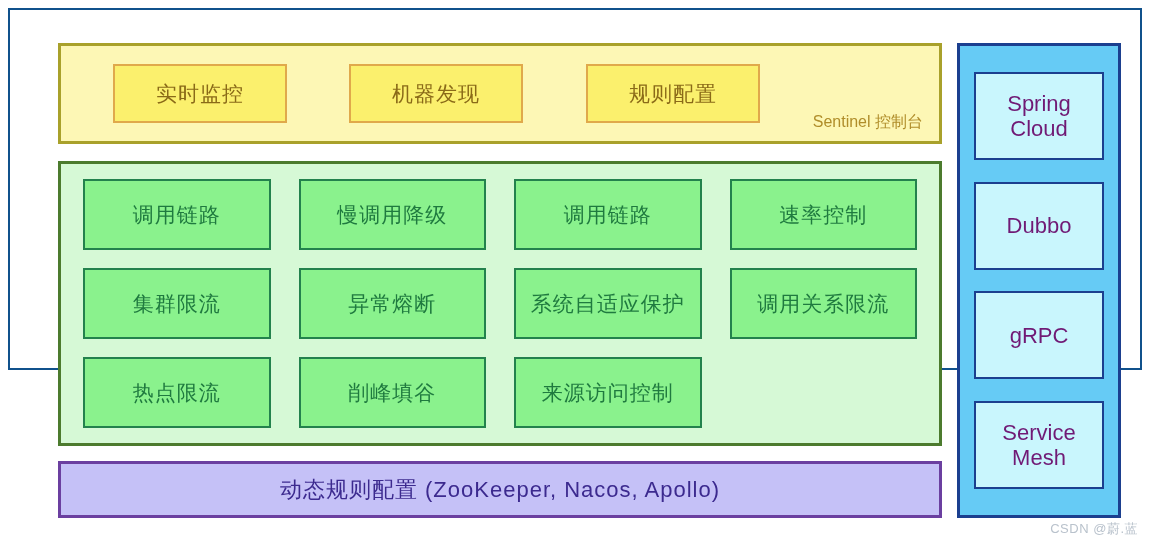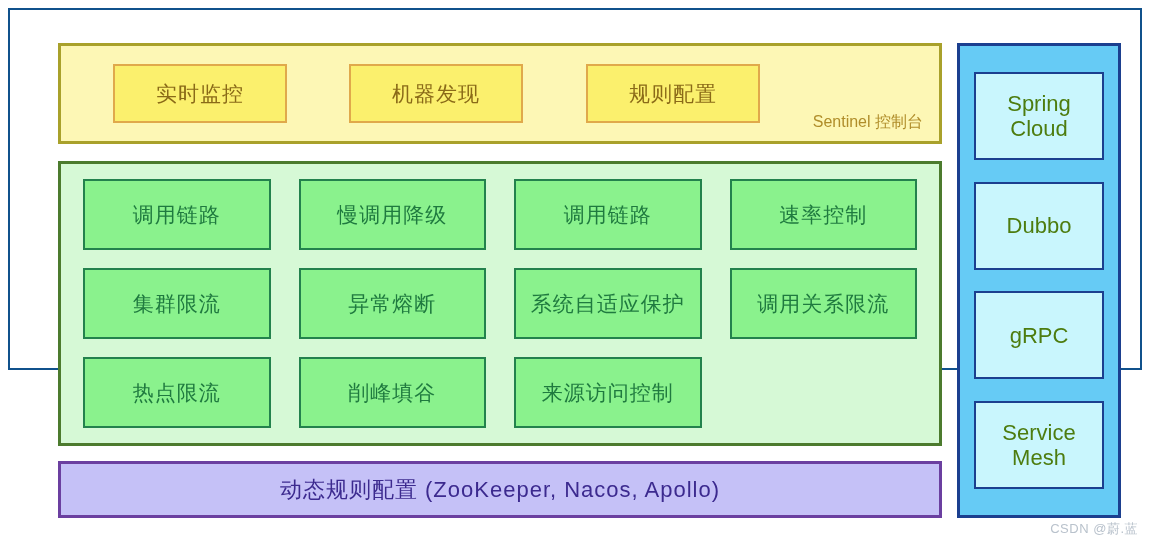--- a/index.html
+++ b/index.html
@@ -158,21 +158,21 @@
   }
   .adapter-box {
     height: 88px;
     background: #c9f6fd;
     border: 2px solid #1b3f8f;
     box-sizing: border-box;
     display: flex;
     align-items: center;
     justify-content: center;
     text-align: center;
-    color: #4d7c0f;
+    color: #701a75;
     font-size: 22px;
     line-height: 1.15;
   }
 
   
   .watermark {
     position: absolute;
     right: 12px;
     bottom: 2px;
     color: #b9c2cc;

